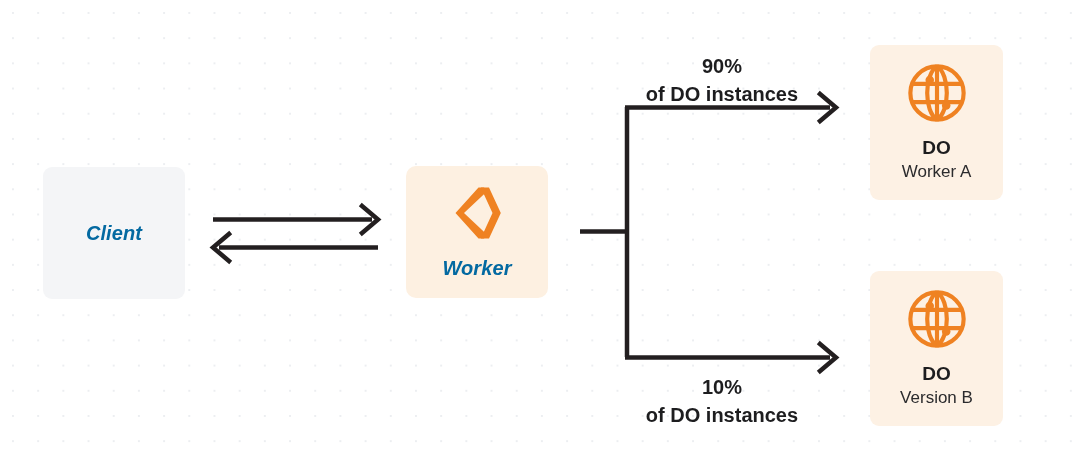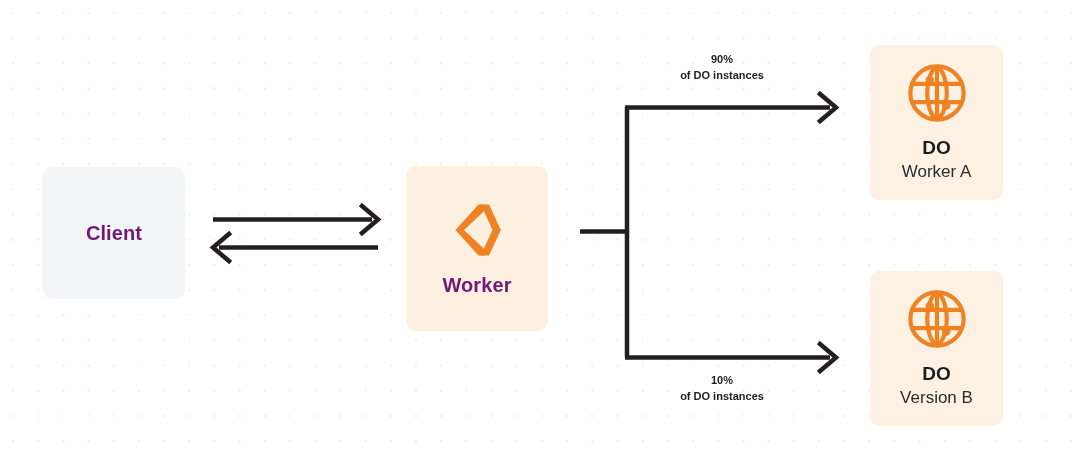--- a/index.html
+++ b/index.html
@@ -43,21 +43,21 @@
     top: 167px;
     width: 142px;
     height: 132px;
     background-color: #f4f5f7;
   }
 
   .node-worker {
     left: 406px;
     top: 166px;
     width: 142px;
-    height: 165px;
+    height: 132px;
     background-color: #fdf0e1;
     border-radius: 10px;
   }
 
   .node-do-a {
     left: 870px;
     top: 45px;
     width: 133px;
     height: 155px;
     background-color: #fdf1e4;
@@ -67,23 +67,24 @@
     left: 870px;
     top: 271px;
     width: 133px;
     height: 155px;
     background-color: #fdf1e4;
   }
 
   .node-title {
     font-size: 20px;
     font-weight: bold;
-    color: #701a75;
+    color: #0369a1;
     letter-spacing: 0.1px;
     line-height: 1.2;
+    font-style: italic;
   }
 
   .node-title-sm {
     font-size: 19px;
     font-weight: bold;
     color: #1d1d1f;
     line-height: 1.25;
   }
 
   .node-sub {
@@ -106,21 +107,21 @@
     position: absolute;
     left: 0;
     top: 0;
     width: 1072px;
     height: 452px;
     overflow: visible;
   }
 
   .edge-label {
     position: absolute;
-    font-size: 11px;
+    font-size: 20px;
     font-weight: bold;
     color: #1d1d1f;
     text-align: center;
     line-height: 1.42;
     white-space: nowrap;
   }
 
   .edge-label-top {
     left: 633px;
     top: 52px;

